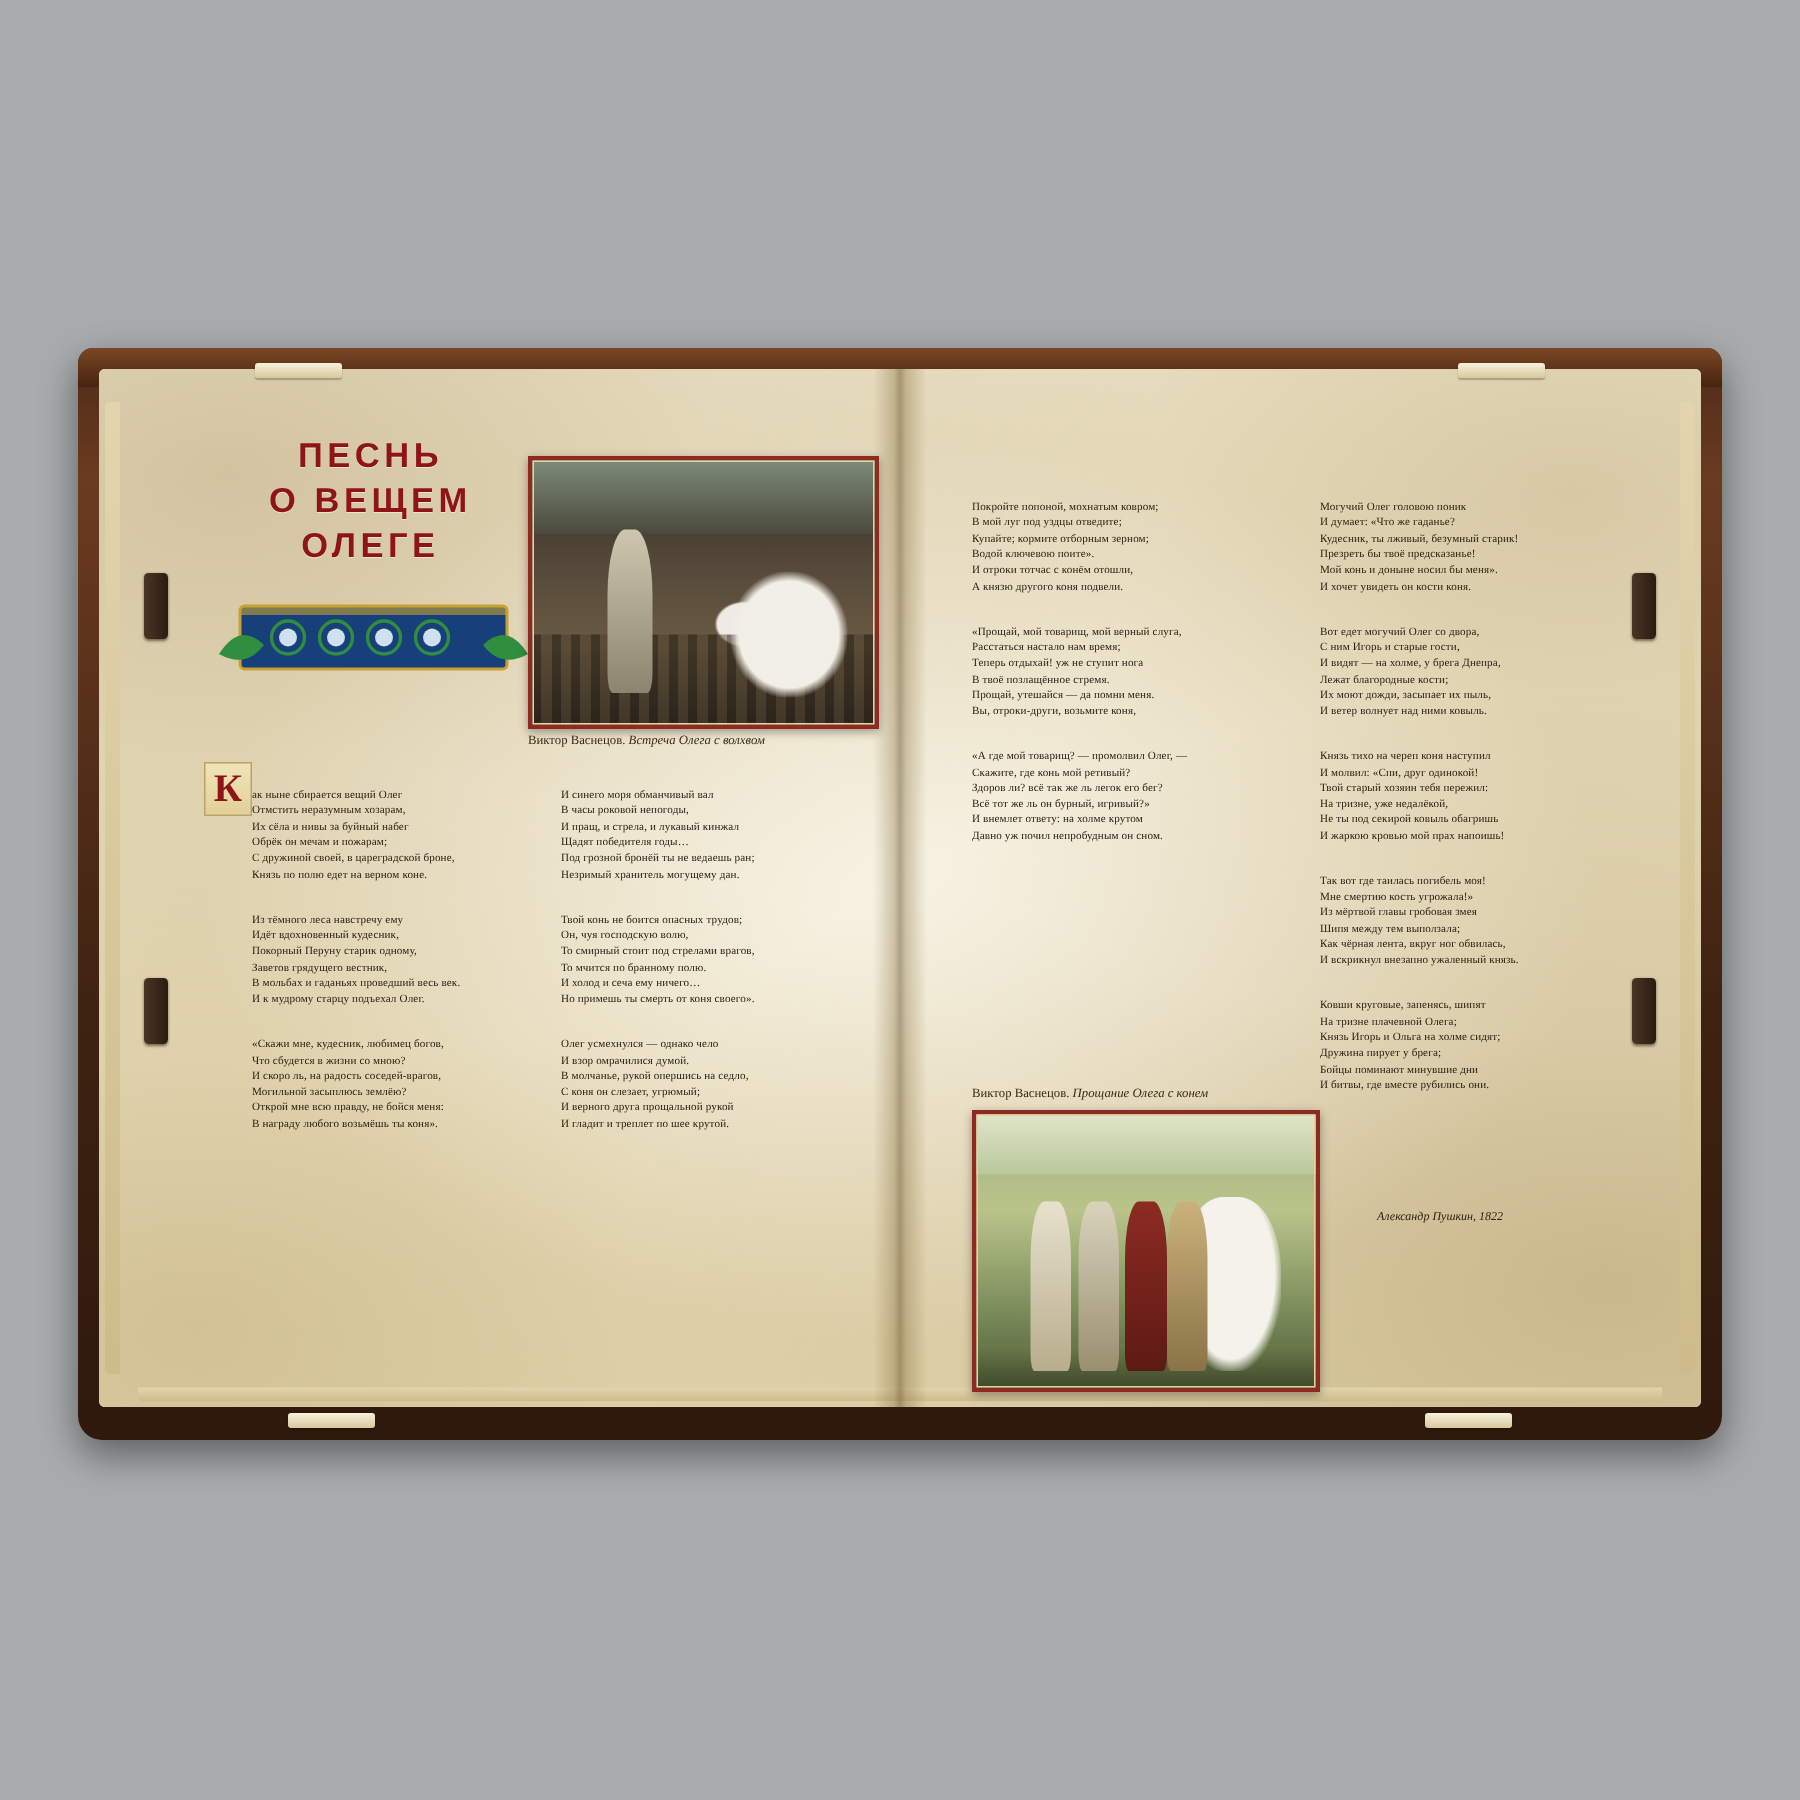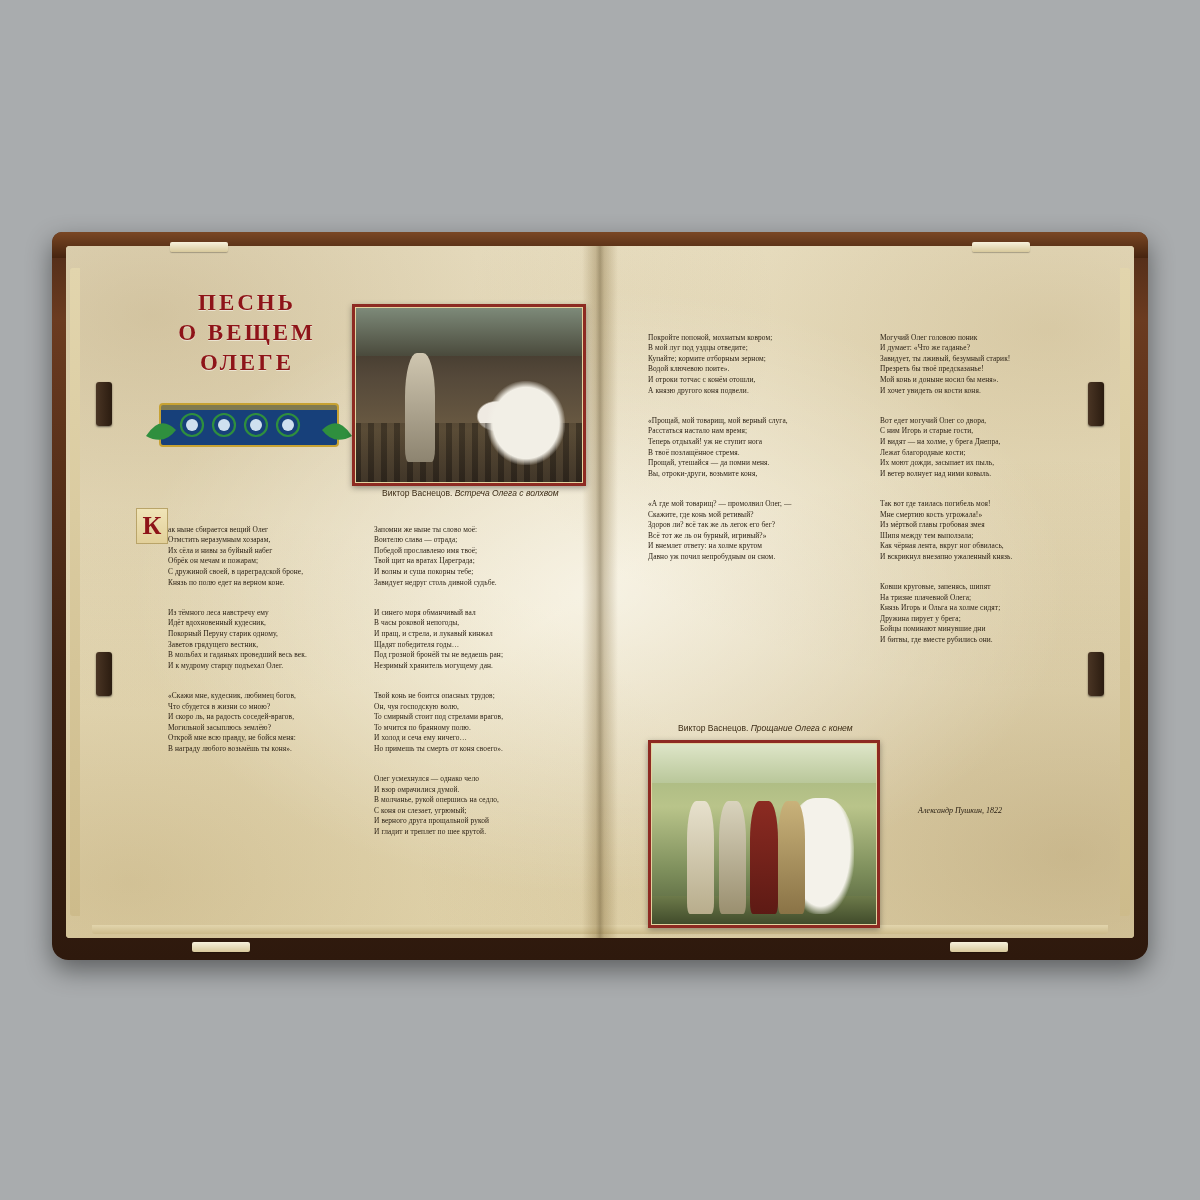--- a/index.html
+++ b/index.html
@@ -57,32 +57,32 @@
   .tab{position:absolute;height:10px;width:58px;border-radius:2px;
     background:linear-gradient(180deg,#f7f1dc,#d8c99c);box-shadow:0 1px 1px rgba(0,0,0,.25);}
 
   
   .page{position:absolute;top:0;bottom:0;}
   .page.left{left:18px;width:500px;}
   .page.right{left:552px;width:500px;}
 
   .title{
     position:absolute;left:68px;top:42px;width:190px;
-    color:#8e1418;font-family:Liberation Serif, serif;font-weight:bold;
+    color:#8e1418;font-family:Liberation Sans, sans-serif;font-weight:bold;
     font-size:23px;line-height:30px;letter-spacing:3px;text-align:center;
     text-shadow:0 1px 0 rgba(255,255,255,.5);
   }
   .ornament{
     position:absolute;left:60px;top:150px;width:210px;height:58px;
   }
 
   .illo{position:absolute;border:3px solid #8d2a22;box-shadow:0 2px 6px rgba(0,0,0,.35);}
   .illo .frame{position:absolute;inset:0;border:1px solid #e3d3a0;}
   .caption{
-    position:absolute;font-size:8.5px;color:#3a2a14;font-family:Liberation Sans, sans-serif;margin-left:30px;
+    position:absolute;font-size:8.5px;color:#3a2a14;font-family:Liberation Serif, serif;
   }
   .caption i{font-style:italic;}
 
   
   .col{position:absolute;font-size:7.4px;line-height:10.6px;color:#2b2115;
        font-family:"Liberation Serif",serif;white-space:pre-line;letter-spacing:.1px;}
   .stanza{margin-bottom:9px;}
   .dropcap{
     position:absolute;left:52px;top:262px;width:30px;height:34px;
     color:#8e1418;font-size:26px;font-weight:bold;line-height:34px;text-align:center;
@@ -192,26 +192,20 @@
 И к мудрому старцу подъехал Олег.</div>
           <div class="stanza">«Скажи мне, кудесник, любимец богов,
 Что сбудется в жизни со мною?
 И скоро ль, на радость соседей-врагов,
 Могильной засыплюсь землёю?
 Открой мне всю правду, не бойся меня:
 В награду любого возьмёшь ты коня».</div>
         </div>
 
         <div class="col" style="left:290px;top:268px;width:190px;">
-          <div class="stanza">Запомни же ныне ты слово моё:
-Воителю слава — отрада;
-Победой прославлено имя твоё;
-Твой щит на вратах Цареграда;
-И волны и суша покорны тебе;
-Завидует недруг столь дивной судьбе.</div>
           <div class="stanza">И синего моря обманчивый вал
 В часы роковой непогоды,
 И пращ, и стрела, и лукавый кинжал
 Щадят победителя годы…
 Под грозной бронёй ты не ведаешь ран;
 Незримый хранитель могущему дан.</div>
           <div class="stanza">Твой конь не боится опасных трудов;
 Он, чуя господскую волю,
 То смирный стоит под стрелами врагов,
 То мчится по бранному полю.
@@ -261,30 +255,36 @@
           <div class="fig f1"></div>
           <div class="fig f2"></div>
           <div class="fig f3"></div>
           <div class="fig f4"></div>
           <div class="frame"></div>
         </div>
 
         <div class="col" style="left:262px;top:76px;width:205px;">
           <div class="stanza">Могучий Олег головою поник
 И думает: «Что же гаданье?
-Завидует, ты лживый, безумный старик!
+Кудесник, ты лживый, безумный старик!
 Презреть бы твоё предсказанье!
 Мой конь и доныне носил бы меня».
 И хочет увидеть он кости коня.</div>
           <div class="stanza">Вот едет могучий Олег со двора,
 С ним Игорь и старые гости,
 И видят — на холме, у брега Днепра,
 Лежат благородные кости;
 Их моют дожди, засыпает их пыль,
 И ветер волнует над ними ковыль.</div>
+          <div class="stanza">Князь тихо на череп коня наступил
+И молвил: «Спи, друг одинокой!
+Твой старый хозяин тебя пережил:
+На тризне, уже недалёкой,
+Не ты под секирой ковыль обагришь
+И жаркою кровью мой прах напоишь!</div>
           <div class="stanza">Так вот где таилась погибель моя!
 Мне смертию кость угрожала!»
 Из мёртвой главы гробовая змея
 Шипя между тем выползала;
 Как чёрная лента, вкруг ног обвилась,
 И вскрикнул внезапно ужаленный князь.</div>
           <div class="stanza">Ковши круговые, запенясь, шипят
 На тризне плачевной Олега;
 Князь Игорь и Ольга на холме сидят;
 Дружина пирует у брега;

